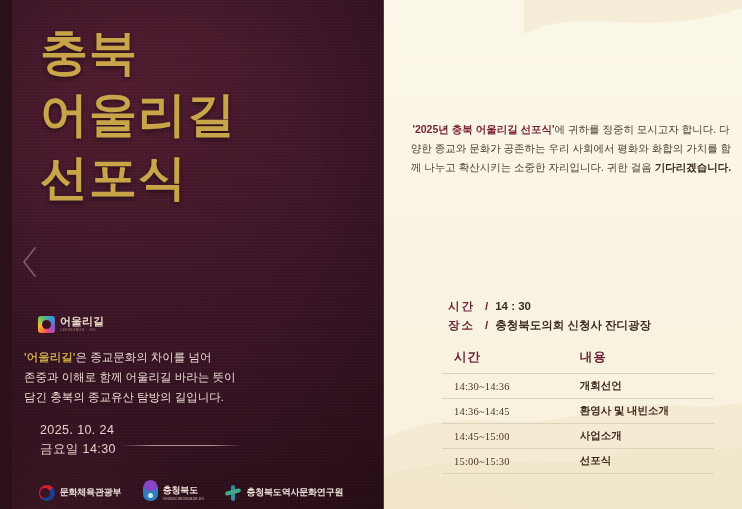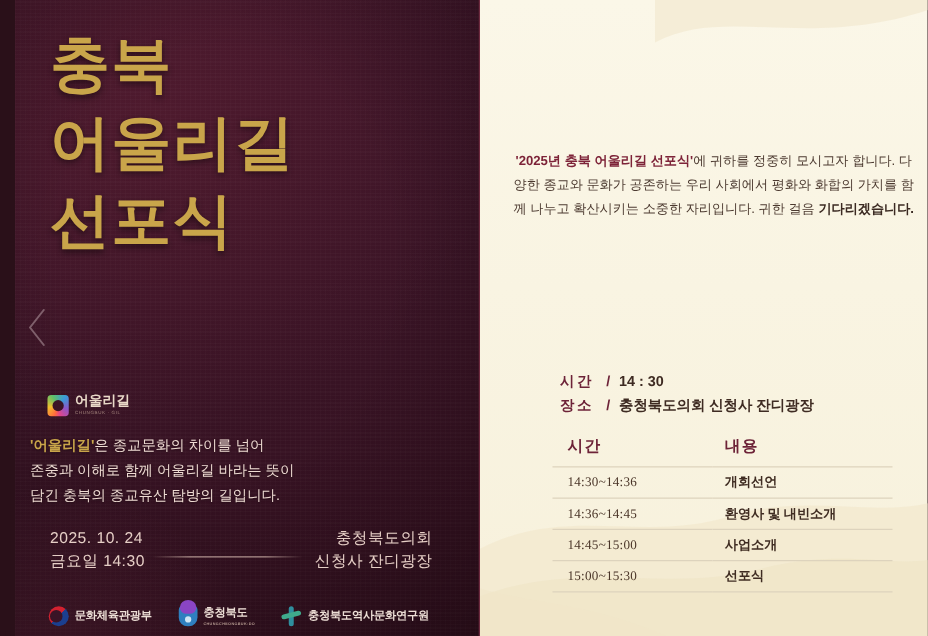--- a/index.html
+++ b/index.html
@@ -385,22 +385,20 @@
     </div>
 
     <div class="lead-text"><span class="hl">'어울리길'</span><span>은 종교문화의 차이를 넘어
 존중과 이해로 함께 어울리길 바라는 뜻이
 담긴 충북의 종교유산 탐방의 길입니다.</span></div>
 
     <div class="footer-block">
       <div class="footer-date">2025. 10. 24
 금요일  14:30</div>
       <div class="footer-rule"></div>
-      <div class="footer-venue">충청북도의회
-신청사 잔디광장</div>
     </div>
 
     <div class="sponsor-bar">
       <div class="sponsor">
         <span class="mk-mcst"></span>
         <span class="sponsor-label">문화체육관광부</span>
       </div>
       <div class="sponsor">
         <span class="mk-cbdo"></span>
         <span class="sponsor-label">

